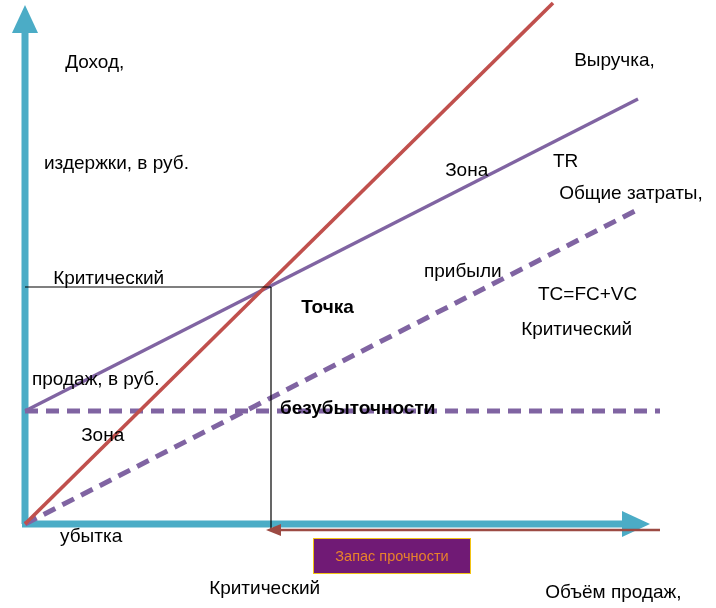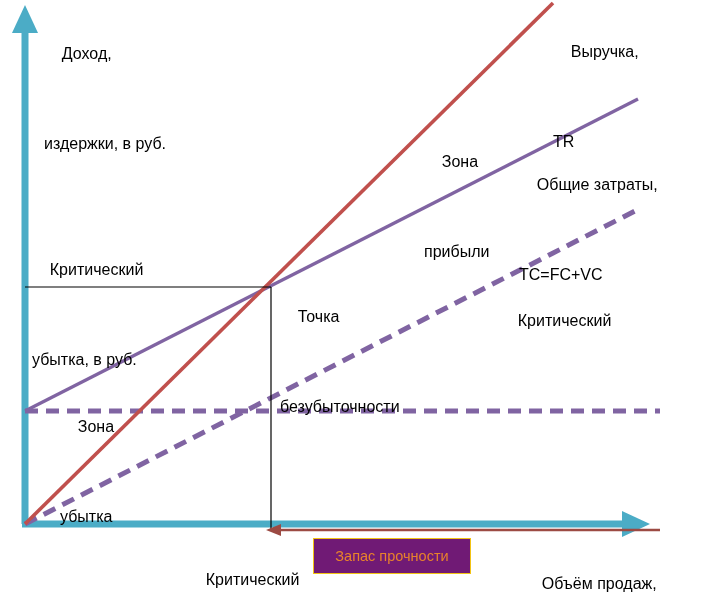--- a/index.html
+++ b/index.html
@@ -18,38 +18,38 @@
   #chart-svg {
     position: absolute;
     left: 0;
     top: 0;
     width: 716px;
     height: 608px;
   }
   .lbl {
     position: absolute;
     font-family: "Liberation Sans", sans-serif;
-    font-size: 16px;
+    font-size: 19px;
     color: #000000;
     line-height: 1.75;
     white-space: pre;
     letter-spacing: 0px;
   }
   .lbl .l2 { display: block; margin-top: 34px; }
 
   
   #label-y-axis        { left: 44px;  top: 12px;  }
   #label-crit-rub      { left: 32px;  top: 228px; }
   #label-loss-zone     { left: 60px;  top: 385px; }
   #label-profit-zone   { left: 424px; top: 120px; }
   #label-revenue       { left: 553px; top: 10px;  }
-  #label-total-costs   { left: 519px; top: 143px; }
+  #label-total-costs   { left: 538px; top: 143px; }
   #label-variable      { left: 500px; top: 279px; }
   #label-fixed         { left: 506px; top: 420px; }
-  #label-bep           { left: 280px; top: 275px; }
+  #label-bep           { left: 280px; top: 257px; font-weight: bold; }
   #label-crit-units    { left: 188px; top: 538px; }
   #label-sales-volume  { left: 524px; top: 542px; }
 
   #safety-margin-box {
     position: absolute;
     left: 313px;
     top: 538px;
     width: 158px;
     height: 36px;
     border: 1.6px solid #F2C314;
@@ -105,21 +105,21 @@
     </g>
   </svg>
 
   <div class="lbl" id="label-y-axis">
     <span>Доход,</span>
     <span class="l2">издержки, в руб.</span>
   </div>
 
   <div class="lbl" id="label-crit-rub">
     <span>Критический</span>
-    <span class="l2">убытка, в руб.</span>
+    <span class="l2">продаж, в руб.</span>
   </div>
 
   <div class="lbl" id="label-loss-zone">
     <span>Зона</span>
     <span class="l2">убытка</span>
   </div>
 
   <div class="lbl" id="label-profit-zone">
     <span>Зона</span>
     <span class="l2">прибыли</span>

